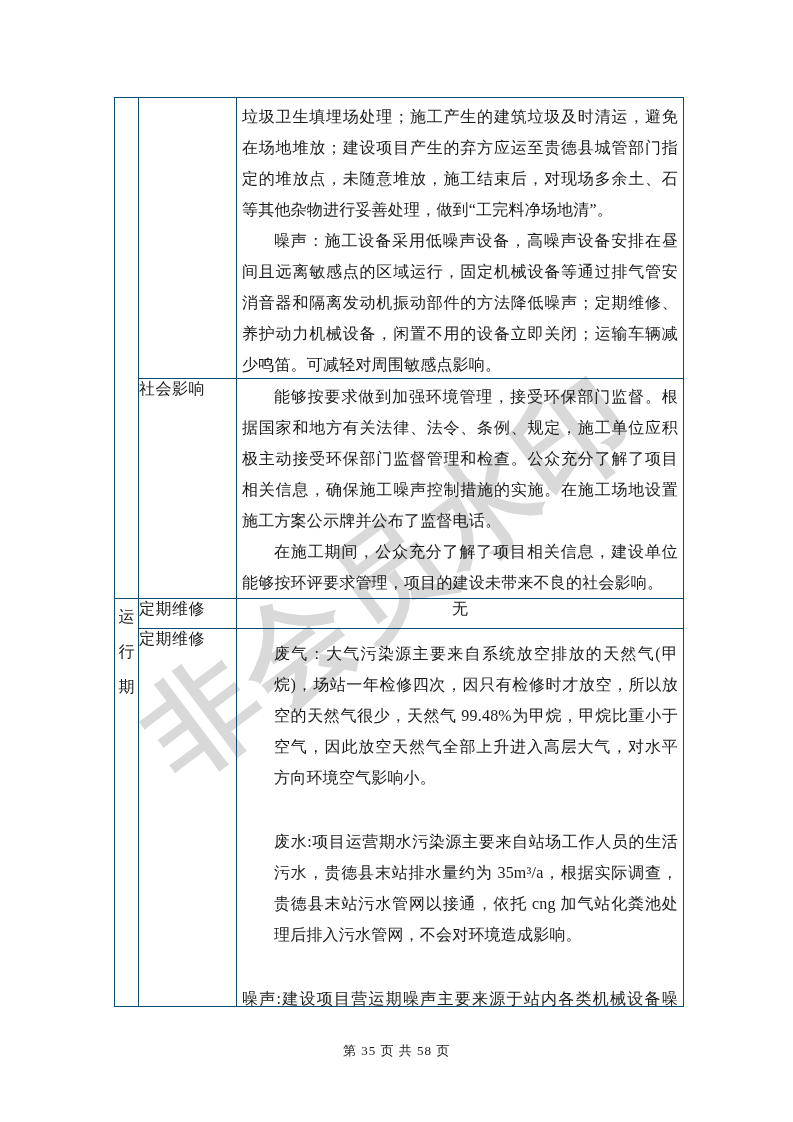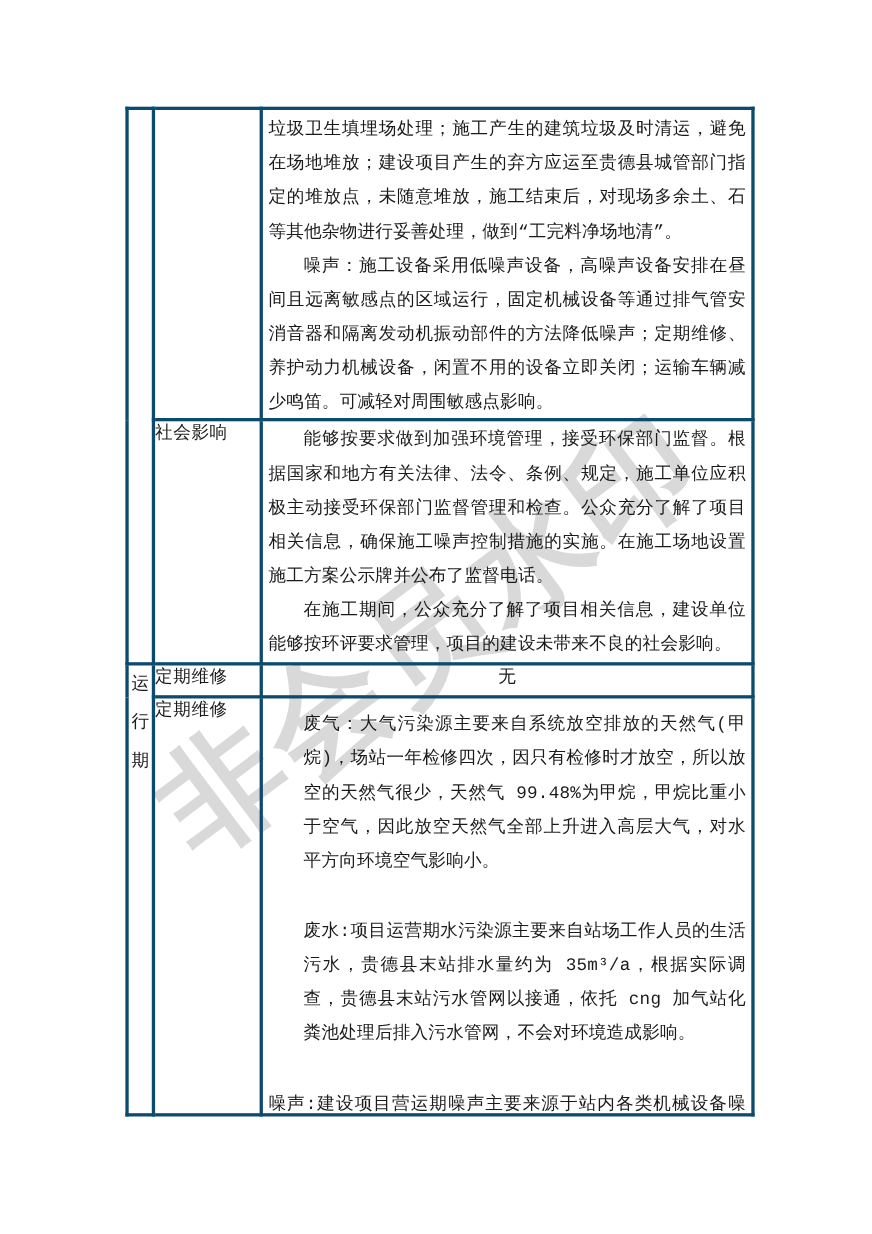--- a/index.html
+++ b/index.html
@@ -28,25 +28,24 @@
   table.doc {
     position:absolute;
     left:114px; top:97px;
     width:569px;
     border-collapse:collapse;
     table-layout:fixed;
     z-index:1;
     background:transparent;
   }
   table.doc td {
-    border:3px solid #0c4a6e;
+    border:1px solid #0c4a6e;
     vertical-align:top;
     overflow:hidden;
     background:transparent;
-    font-family:Liberation Mono, monospace;
   }
   col.c-period { width:24px; }
   col.c-label  { width:98px; }
   col.c-body   { width:447px; }
 
   tr.r1 { height:281px; }
   tr.r2 { height:220px; }
   tr.r3 { height:30px;  }
   tr.r4 { height:378px; }
 
@@ -139,14 +138,15 @@
           <div class="cellpad clip-r4">
             <p class="para gap-after">废气：大气污染源主要来自系统放空排放的天然气(甲烷)，场站一年检修四次，因只有检修时才放空，所以放空的天然气很少，天然气 99.48%为甲烷，甲烷比重小于空气，因此放空天然气全部上升进入高层大气，对水平方向环境空气影响小。</p>
             <p class="para gap-after">废水:项目运营期水污染源主要来自站场工作人员的生活污水，贵德县末站排水量约为 35m³/a，根据实际调查，贵德县末站污水管网以接通，依托 cng 加气站化粪池处理后排入污水管网，不会对环境造成影响。</p>
             <p class="para">噪声:建设项目营运期噪声主要来源于站内各类机械设备噪声、系统放空噪声、备用发电机噪声，其中机械设备噪声是长期连</p>
           </div>
         </td>
       </tr>
     </tbody>
   </table>
 
+  <div class="footer">第 35 页 共 58 页</div>
 
 </div>
 
 </body></html>

